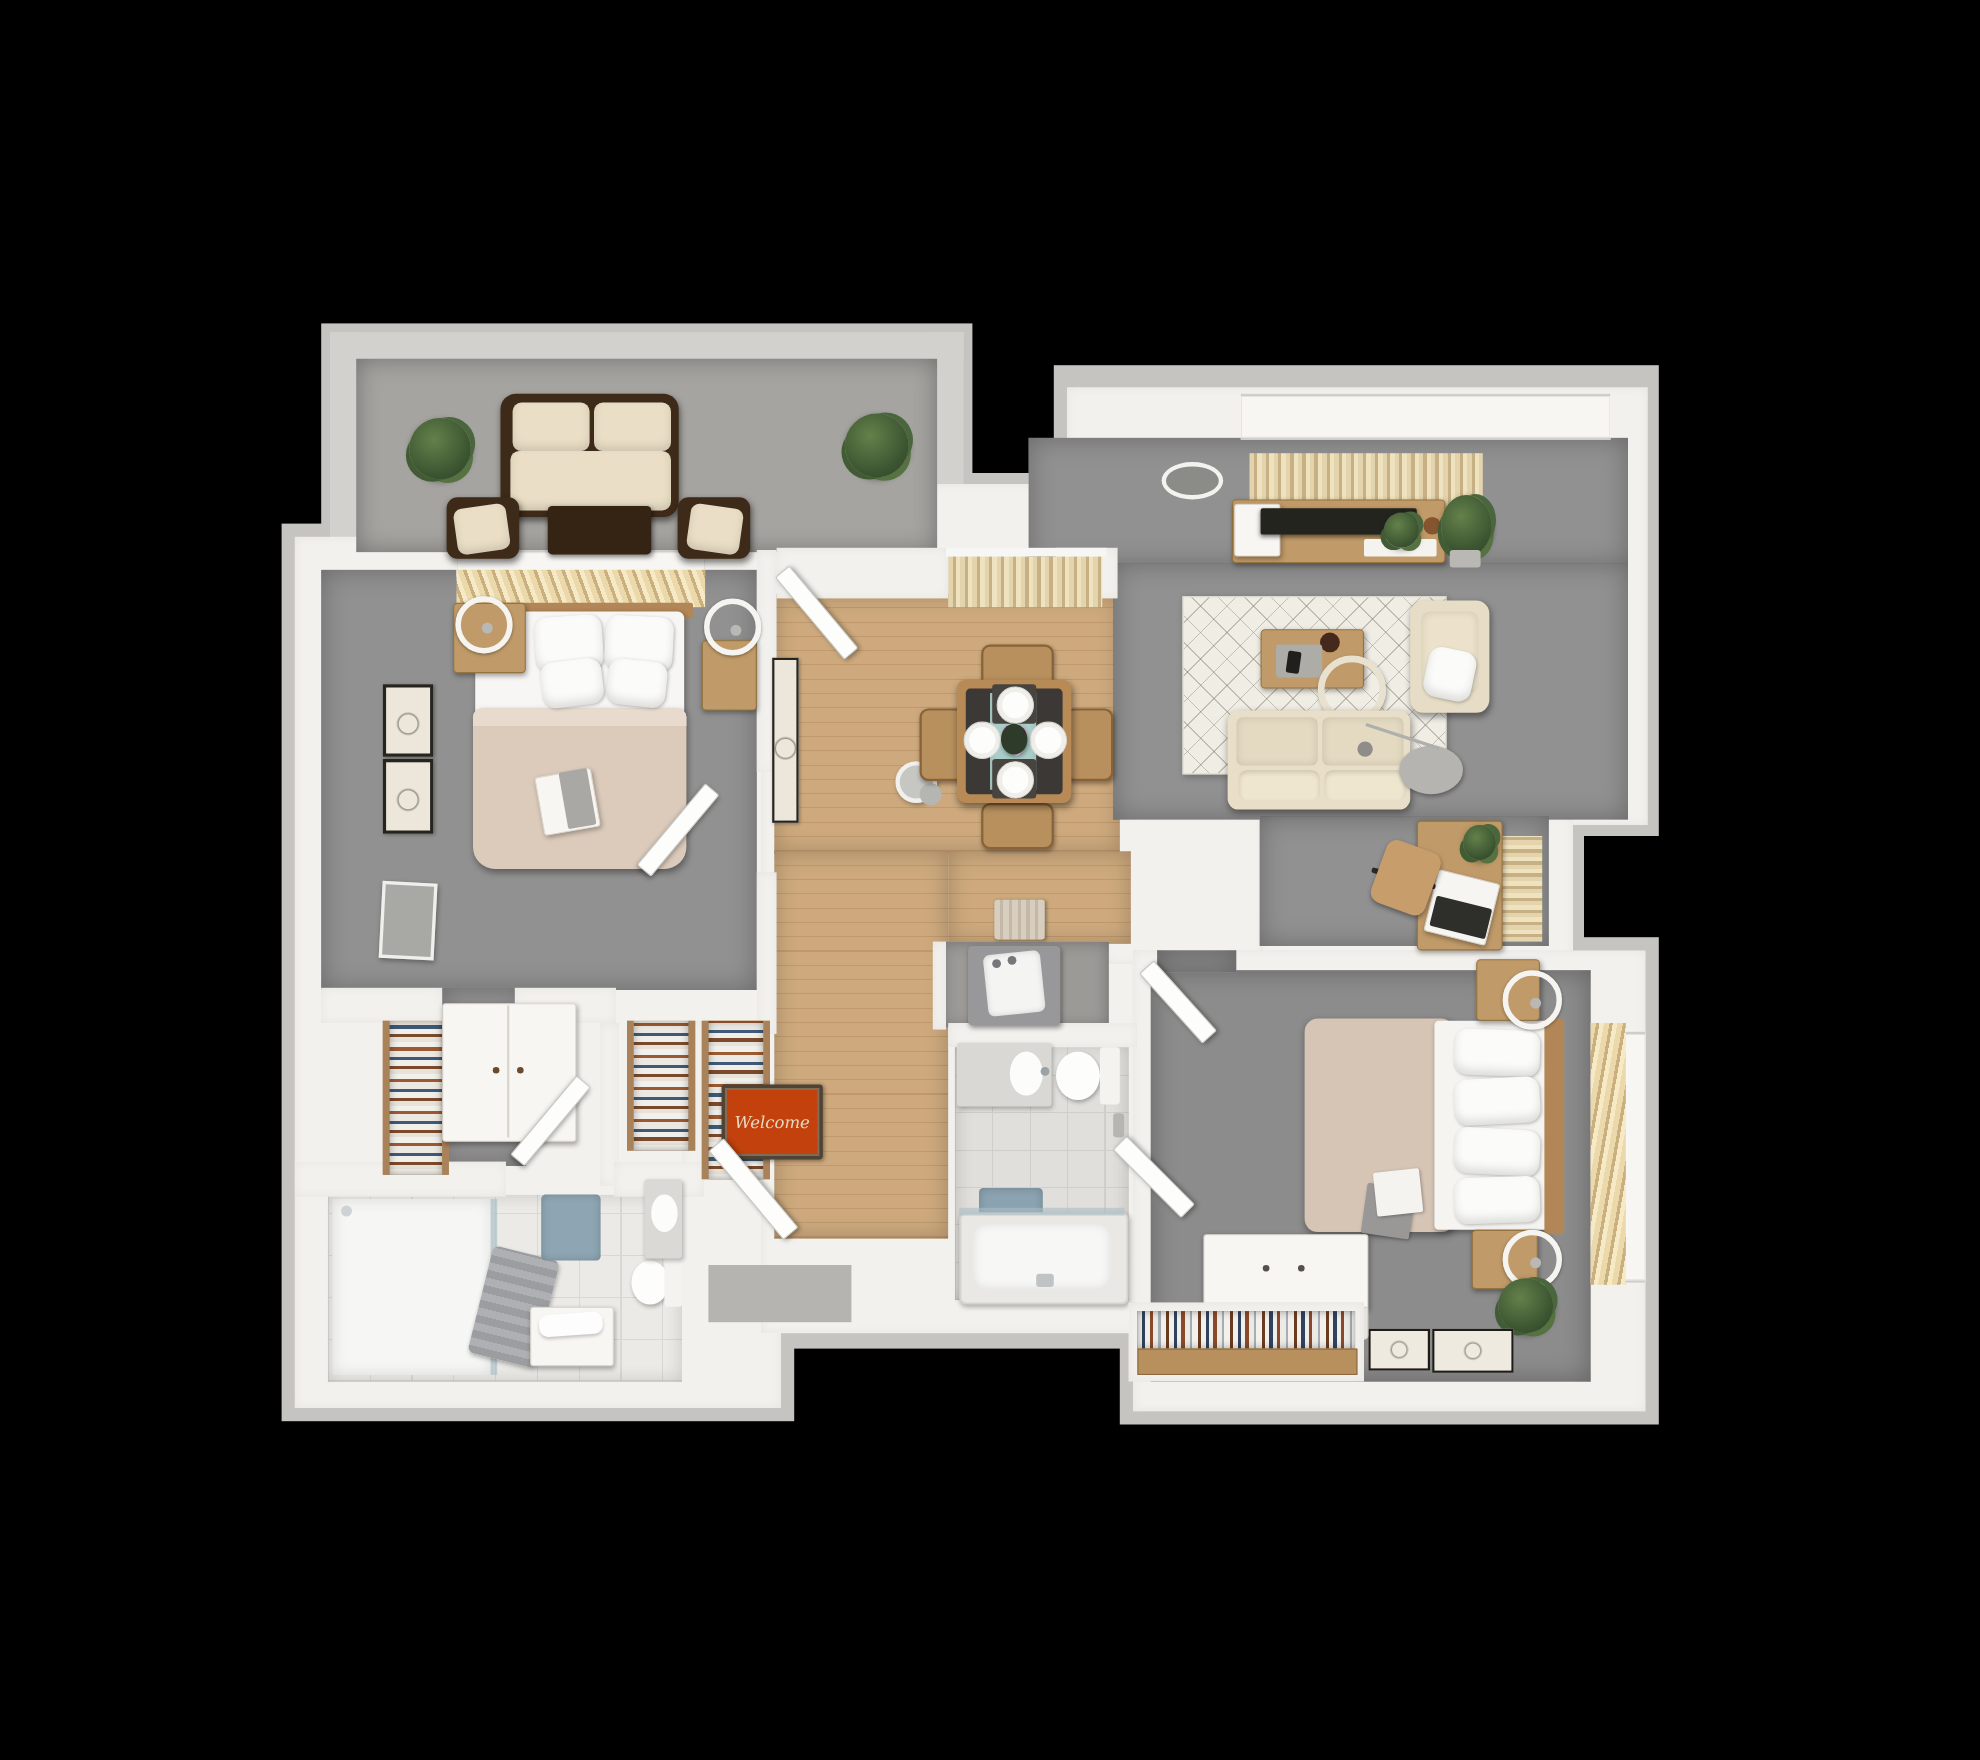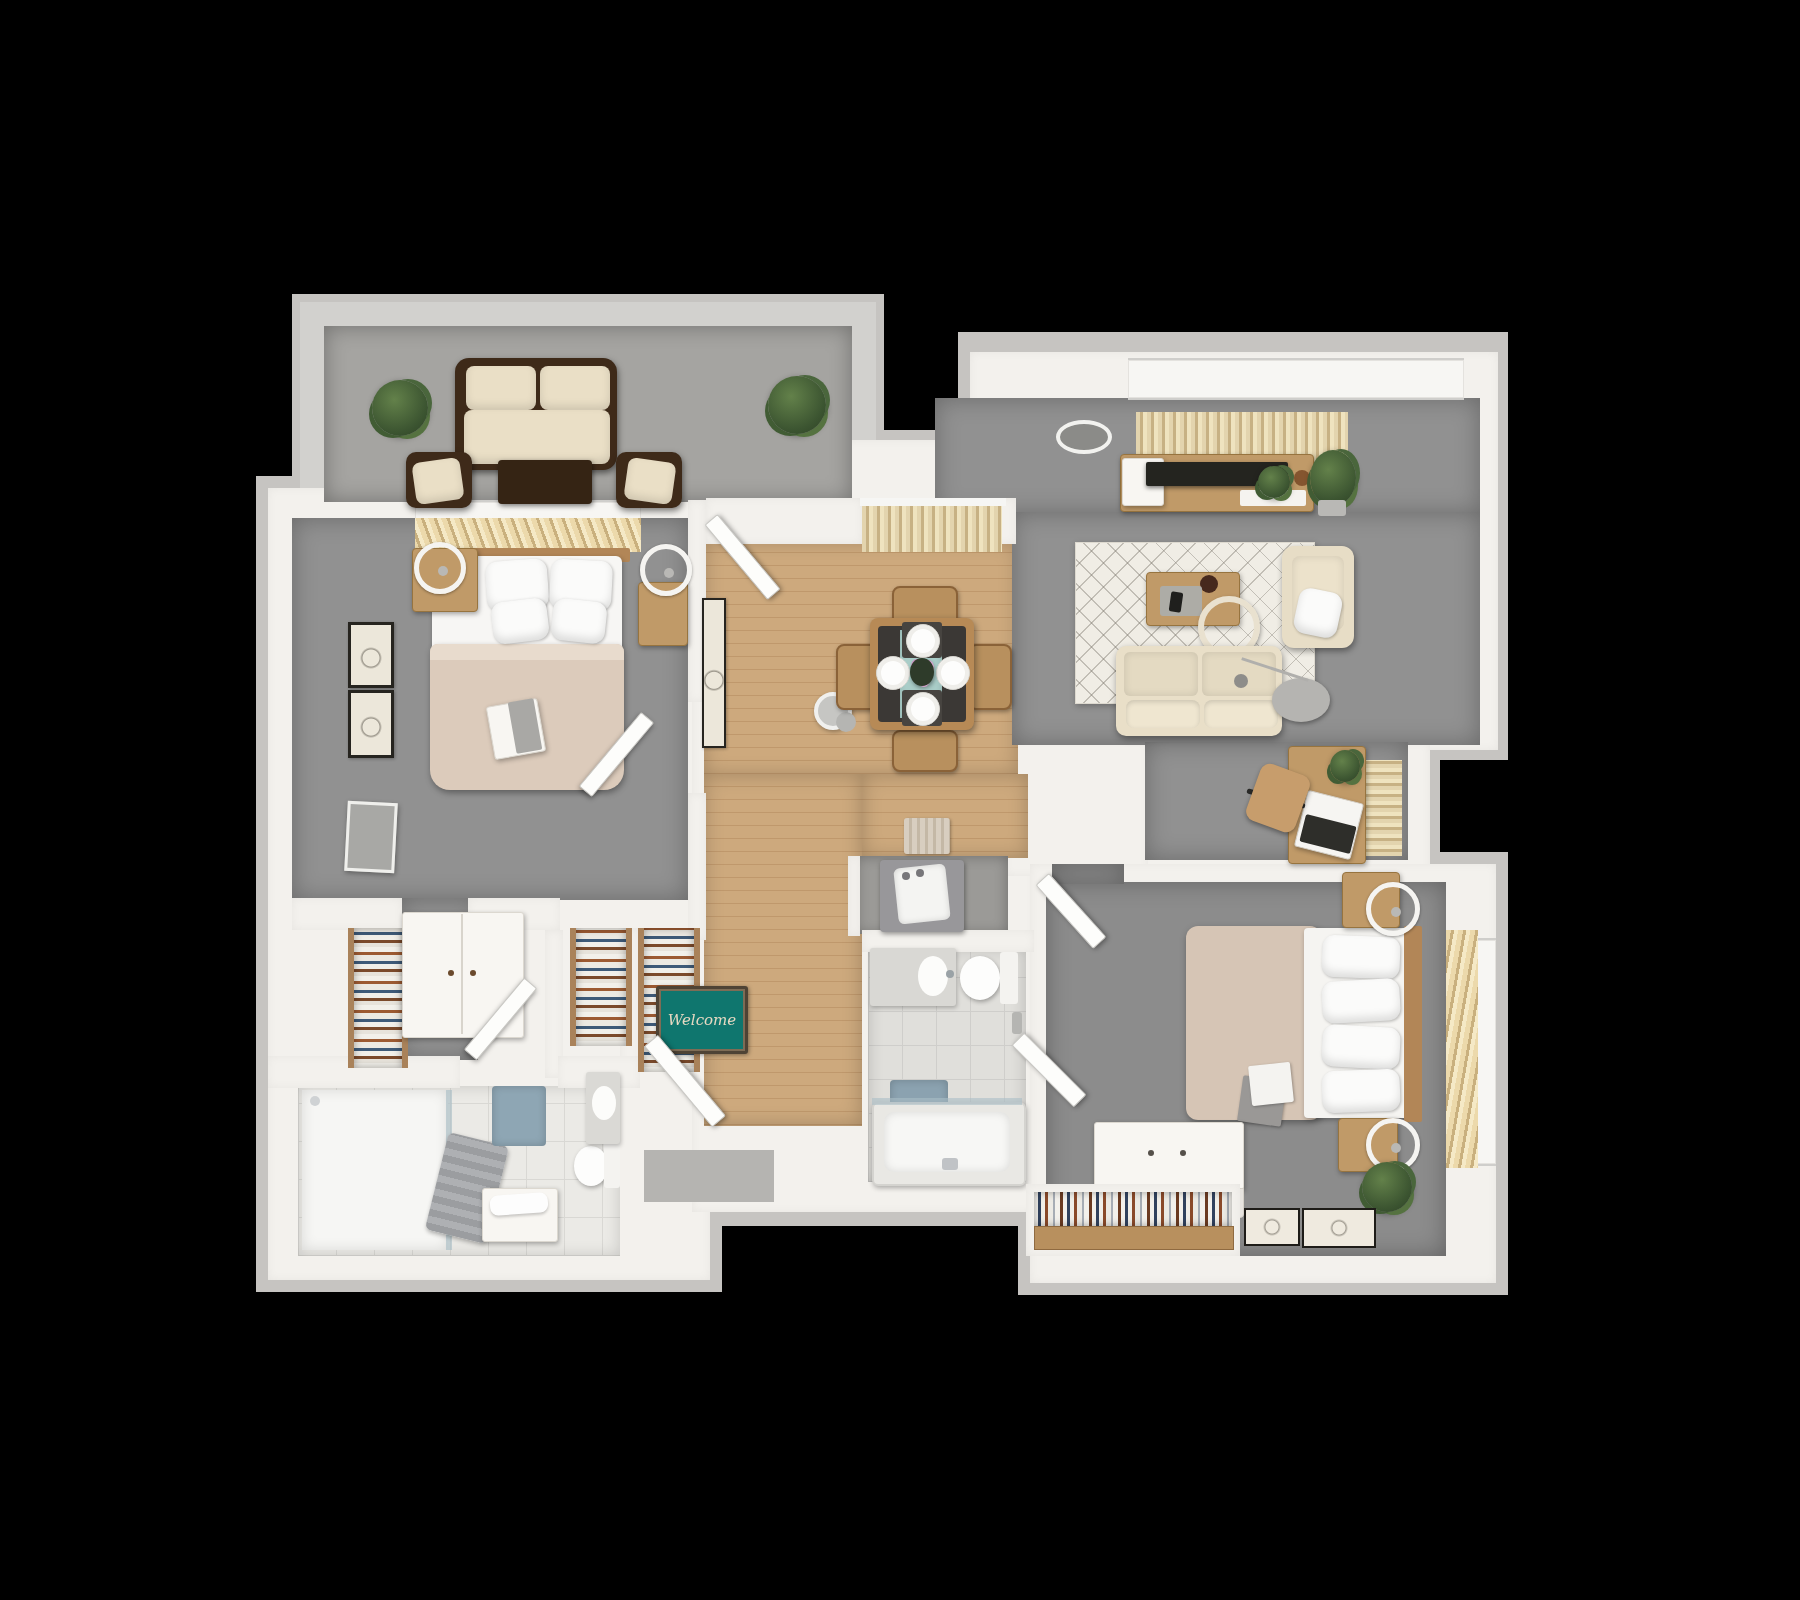--- a/index.html
+++ b/index.html
@@ -36,21 +36,21 @@
   .plate{background:#fdfdfc;border-radius:50%;border:1px solid #d8d6d0;box-shadow:inset 0 0 0 4px #efeeea;}
   .placemat{background:#474440;border-radius:3px;}
   .chair-wood{background:#b8905e;border:2px solid #8a6238;border-radius:8px;box-shadow:1px 2px 4px rgba(0,0,0,.35);}
   .bar{background:#2a2a28;border-radius:2px;}
   .gray-towel{background:repeating-linear-gradient(0deg,#9b9da0 0 7px,#aeb0b3 7px 14px);border-radius:6px;box-shadow:1px 2px 4px rgba(0,0,0,.3);}
   .plant{border-radius:50%;background:radial-gradient(circle at 40% 35%,#63814a,#3c5531 65%,#2c4024);box-shadow:8px -5px 0 -4px #4a663c,-7px 6px 0 -4px #415c34,7px 8px 0 -5px #557240,1px 2px 6px rgba(0,0,0,.4);}
   .frame-art{background:#ece7da;border:3px solid #26241f;background-image:radial-gradient(circle at 50% 55%,transparent 8px,rgba(90,85,75,.55) 9px,transparent 11px);box-shadow:1px 1px 3px rgba(0,0,0,.3);}
   .frame-floor{background:#efeadf;border:2px solid #1e1c18;background-image:radial-gradient(circle at 50% 50%,transparent 6px,rgba(90,85,75,.5) 7px,transparent 9px);}
   .shelf-linen{background-color:#b08a5c;background-image:repeating-linear-gradient(0deg,#f2f0ea 0 5px,#e7e3db 5px 9px,#7b4a2b 9px 12px,#f1efe9 12px 17px,#3e5a78 17px 20px,#ece9e2 20px 26px,#9c5a32 26px 29px);border-left:6px solid #a9825a;border-right:6px solid #a9825a;box-shadow:inset 0 0 8px rgba(0,0,0,.35);}
   .shelf-books{background-color:#b8905e;background-image:repeating-linear-gradient(90deg,#f3f1ec 0 4px,#31425e 4px 7px,#f1efe9 7px 11px,#8a4a2a 11px 14px,#eceae4 14px 19px,#a7adb5 19px 21px,#f3f1ec 21px 26px,#6b3b22 26px 29px);box-shadow:inset 0 0 8px rgba(0,0,0,.35);}
-  .mat-welcome{background:#0f766e;border:3px solid #4e4335;border-radius:3px;box-shadow:inset 0 0 0 2px #7e6c55,1px 1px 4px rgba(0,0,0,.4);display:flex;align-items:center;justify-content:center;}
+  .mat-welcome{background:#c2410c;border:3px solid #4e4335;border-radius:3px;box-shadow:inset 0 0 0 2px #7e6c55,1px 1px 4px rgba(0,0,0,.4);display:flex;align-items:center;justify-content:center;}
   .mat-welcome span{font-family:"DejaVu Serif",serif;font-style:italic;font-size:15px;color:#e6d9c2;}
   .sofa-base{background:#e9dfc8;border-radius:10px;box-shadow:1px 3px 7px rgba(0,0,0,.4);}
   .cushion{background:#e4dac2;border-radius:6px;box-shadow:inset 0 0 8px rgba(0,0,0,.12);}
   .seat{background:#efe6d0;border-radius:8px;box-shadow:inset 0 2px 5px rgba(0,0,0,.15);}
   .dark-frame{background:#3e2a19;border-radius:14px;box-shadow:1px 3px 6px rgba(0,0,0,.5);}
   .cream{background:#eadfc6;border-radius:8px;box-shadow:inset 0 -4px 8px rgba(0,0,0,.12);}
 </style>
 </head>
 <body>
 

